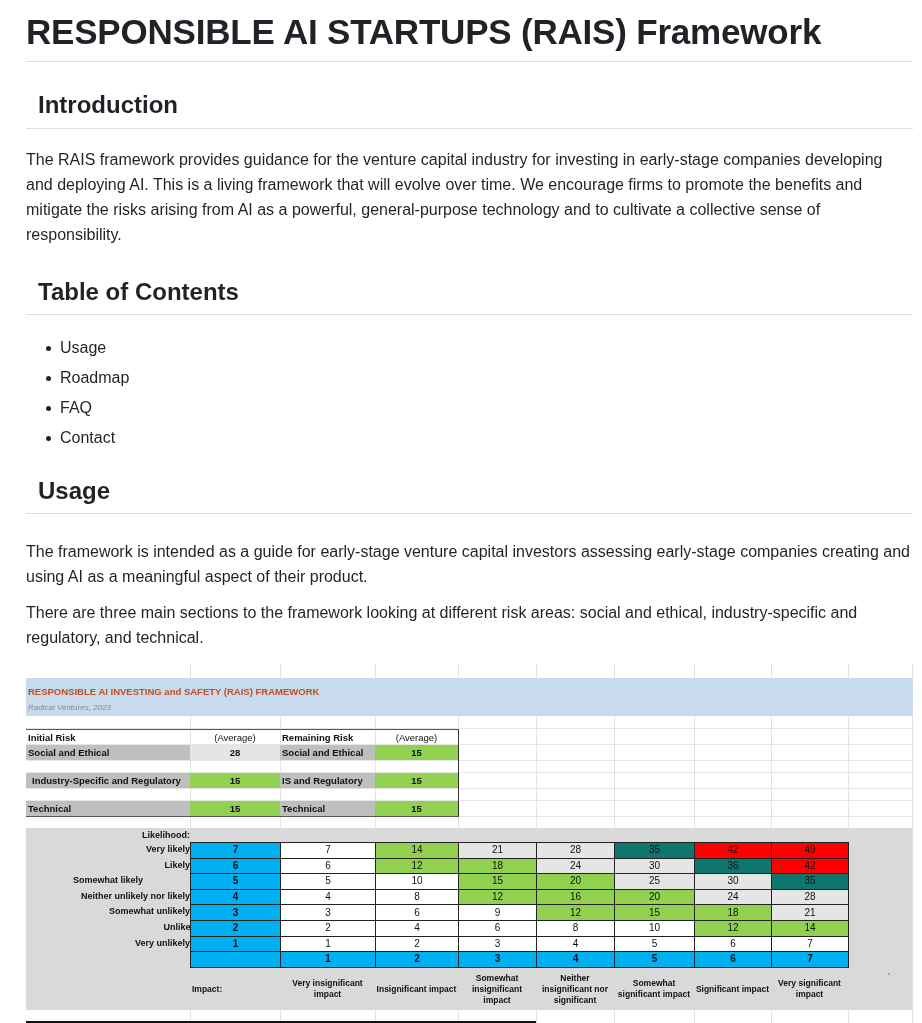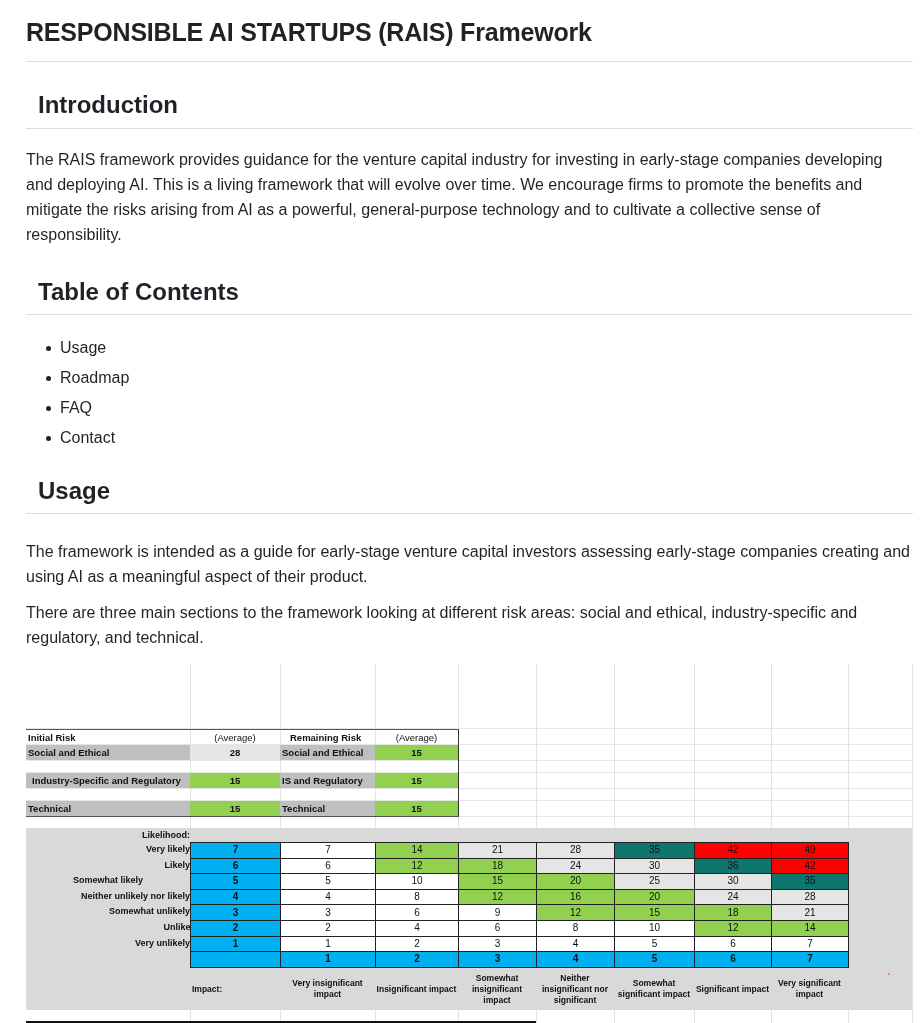--- a/index.html
+++ b/index.html
@@ -4,21 +4,21 @@
 <style>
   html, body { margin: 0; padding: 0; background: #ffffff; }
   body {
     width: 922px; height: 1023px; overflow: hidden; position: relative;
     font-family: "Liberation Sans", "DejaVu Sans", sans-serif;
     color: #1f2328;
   }
   .doc { position: absolute; left: 26px; top: 0; width: 887px; }
   h1 {
     position: absolute; left: 0; top: 12px; margin: 0;
-    font-size: 25px; font-weight: 600; line-height: 40px; letter-spacing: -0.2px;
+    font-size: 35px; font-weight: 600; line-height: 40px; letter-spacing: -0.2px;
   }
   .rule { position: absolute; left: 0; width: 887px; height: 1px; background: #d8dee4; }
   h2 {
     position: absolute; left: 12px; margin: 0;
     font-size: 24px; font-weight: 600; line-height: 30px;
   }
   p.para {
     position: absolute; left: 0; margin: 0; width: 887px;
     font-size: 16px; line-height: 25px;
   }
@@ -102,25 +102,29 @@
   <div class="gl-v" style="left:822px;top:0;height:359px"></div>
   <div class="gl-v" style="left:886px;top:0;height:359px"></div>
   <div class="gl-h" style="left:0;top:64px;width:887px"></div>
   <div class="gl-h" style="left:0;top:80px;width:887px"></div>
   <div class="gl-h" style="left:0;top:96px;width:887px"></div>
   <div class="gl-h" style="left:0;top:108px;width:887px"></div>
   <div class="gl-h" style="left:0;top:124px;width:887px"></div>
   <div class="gl-h" style="left:0;top:136px;width:887px"></div>
   <div class="gl-h" style="left:0;top:152px;width:887px"></div>
 
+  <div class="banner">
+    <div class="banner-title">RESPONSIBLE AI INVESTING and SAFETY (RAIS) FRAMEWORK</div>
+    <div class="banner-sub">Radical Ventures, 2023</div>
+  </div>
 
   <div class="sum">
     <div class="c" style="left:0;top:0;width:164px;padding-left:2px">Initial Risk</div>
     <div class="c" style="left:164px;top:0;width:90px;text-align:center;font-weight:400">(Average)</div>
-    <div class="c" style="left:254px;top:0;width:95px;padding-left:10px">Remaining Risk</div>
+    <div class="c" style="left:254px;top:0;width:95px;padding-left:2px">Remaining Risk</div>
     <div class="c" style="left:349px;top:0;width:83px;text-align:center;font-weight:400">(Average)</div>
 
     <div class="c gray" style="left:0;top:15px;width:162px;padding-left:2px">Social and Ethical</div>
     <div class="c yel" style="left:164px;top:15px;width:90px;text-align:center">28</div>
     <div class="c gray" style="left:254px;top:15px;width:93px;padding-left:2px">Social and Ethical</div>
     <div class="c grn" style="left:349px;top:15px;width:83px;text-align:center">15</div>
 
     <div class="c gray" style="left:0;top:43px;width:162px;padding-left:6px">Industry-Specific and Regulatory</div>
     <div class="c grn" style="left:164px;top:43px;width:90px;text-align:center">15</div>
     <div class="c gray" style="left:254px;top:43px;width:93px;padding-left:2px">IS and Regulatory</div>

